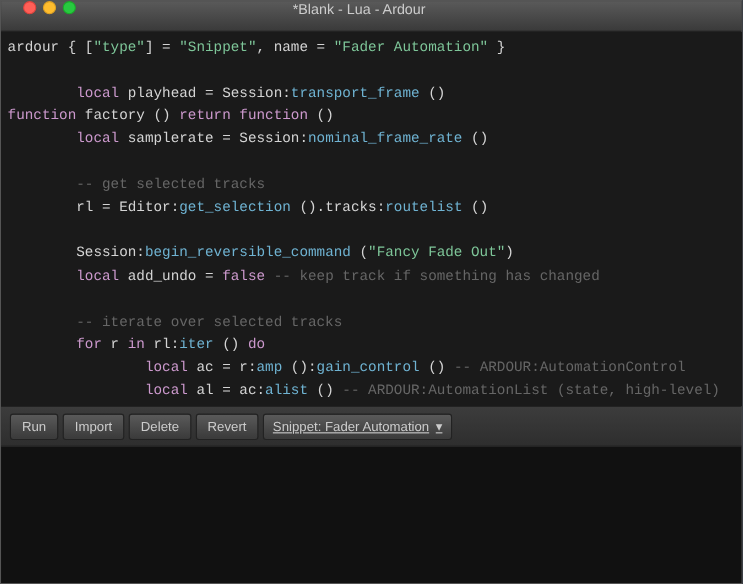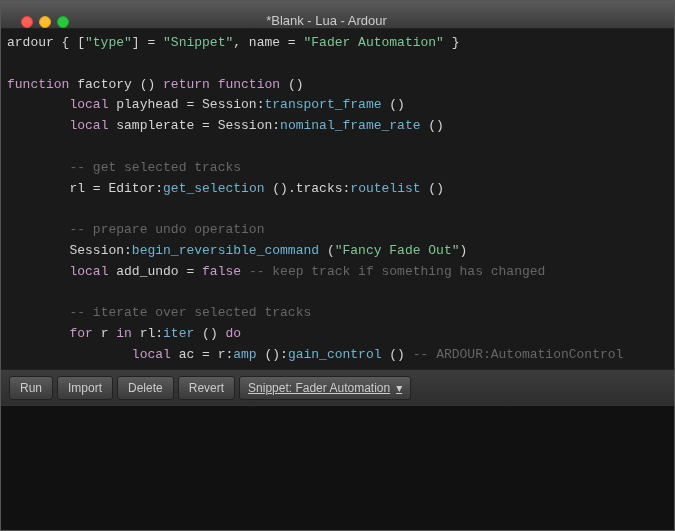--- a/index.html
+++ b/index.html
@@ -22,21 +22,21 @@
       background: #2a2a2a;
       border: 1px solid #555;
       display: flex;
       flex-direction: column;
     }
 
     .titlebar {
       background: linear-gradient(to bottom, #5a5a5a, #3a3a3a);
       height: 28px;
       display: flex;
-      align-items: flex-end;
+      align-items: flex-start;
       padding: 0 20px;
       border-bottom: 1px solid #222;
       flex-shrink: 0;
     }
 
     .traffic-lights {
       display: flex;
       gap: 6px;
       margin-right: 10px;
     }
@@ -156,28 +156,27 @@
       <div class="traffic-light close"></div>
       <div class="traffic-light minimize"></div>
       <div class="traffic-light maximize"></div>
     </div>
     <div class="title-text">*Blank - Lua - Ardour</div>
   </div>
 
   <div class="editor-area">
     <span class="code-line"><span class="nm">ardour { [</span><span class="str">"type"</span><span class="nm">] = </span><span class="str">"Snippet"</span><span class="nm">, name = </span><span class="str">"Fader Automation"</span><span class="nm"> }</span></span>
     <span class="code-line"> </span>
+    <span class="code-line">        <span class="kw">local</span><span class="nm"> playhead = Session</span><span class="op">:</span><span class="fn">transport_frame</span><span class="op"> ()</span></span>
     <span class="code-line"><span class="kw">function</span><span class="nm"> factory </span><span class="op">()</span><span class="kw"> return</span><span class="kw"> function</span><span class="op"> ()</span></span>
-    <span class="code-line">        <span class="kw">local</span><span class="nm"> playhead = Session</span><span class="op">:</span><span class="fn">transport_frame</span><span class="op"> ()</span></span>
     <span class="code-line">        <span class="kw">local</span><span class="nm"> samplerate = Session</span><span class="op">:</span><span class="fn">nominal_frame_rate</span><span class="op"> ()</span></span>
     <span class="code-line"> </span>
     <span class="code-line">        <span class="cm">-- get selected tracks</span></span>
     <span class="code-line">        <span class="nm">rl = Editor</span><span class="op">:</span><span class="fn">get_selection</span><span class="op"> ().</span><span class="nm">tracks</span><span class="op">:</span><span class="fn">routelist</span><span class="op"> ()</span></span>
     <span class="code-line"> </span>
-    <span class="code-line">        <span class="cm">-- prepare undo operation</span></span>
     <span class="code-line">        <span class="nm">Session</span><span class="op">:</span><span class="fn">begin_reversible_command</span><span class="op"> (</span><span class="str">"Fancy Fade Out"</span><span class="op">)</span></span>
     <span class="code-line">        <span class="kw">local</span><span class="nm"> add_undo = </span><span class="kw">false</span><span class="nm"> </span><span class="cm">-- keep track if something has changed</span></span>
     <span class="code-line"> </span>
     <span class="code-line">        <span class="cm">-- iterate over selected tracks</span></span>
     <span class="code-line">        <span class="kw">for</span><span class="nm"> r </span><span class="kw">in</span><span class="nm"> rl</span><span class="op">:</span><span class="fn">iter</span><span class="op"> ()</span><span class="kw"> do</span></span>
     <span class="code-line">                <span class="kw">local</span><span class="nm"> ac = r</span><span class="op">:</span><span class="fn">amp</span><span class="op"> ():</span><span class="fn">gain_control</span><span class="op"> ()</span><span class="nm"> </span><span class="cm">-- ARDOUR:AutomationControl</span></span>
     <span class="code-line">                <span class="kw">local</span><span class="nm"> al = ac</span><span class="op">:</span><span class="fn">alist</span><span class="op"> ()</span><span class="nm"> </span><span class="cm">-- ARDOUR:AutomationList (state, high-level)</span></span>
 
   </div>
 

